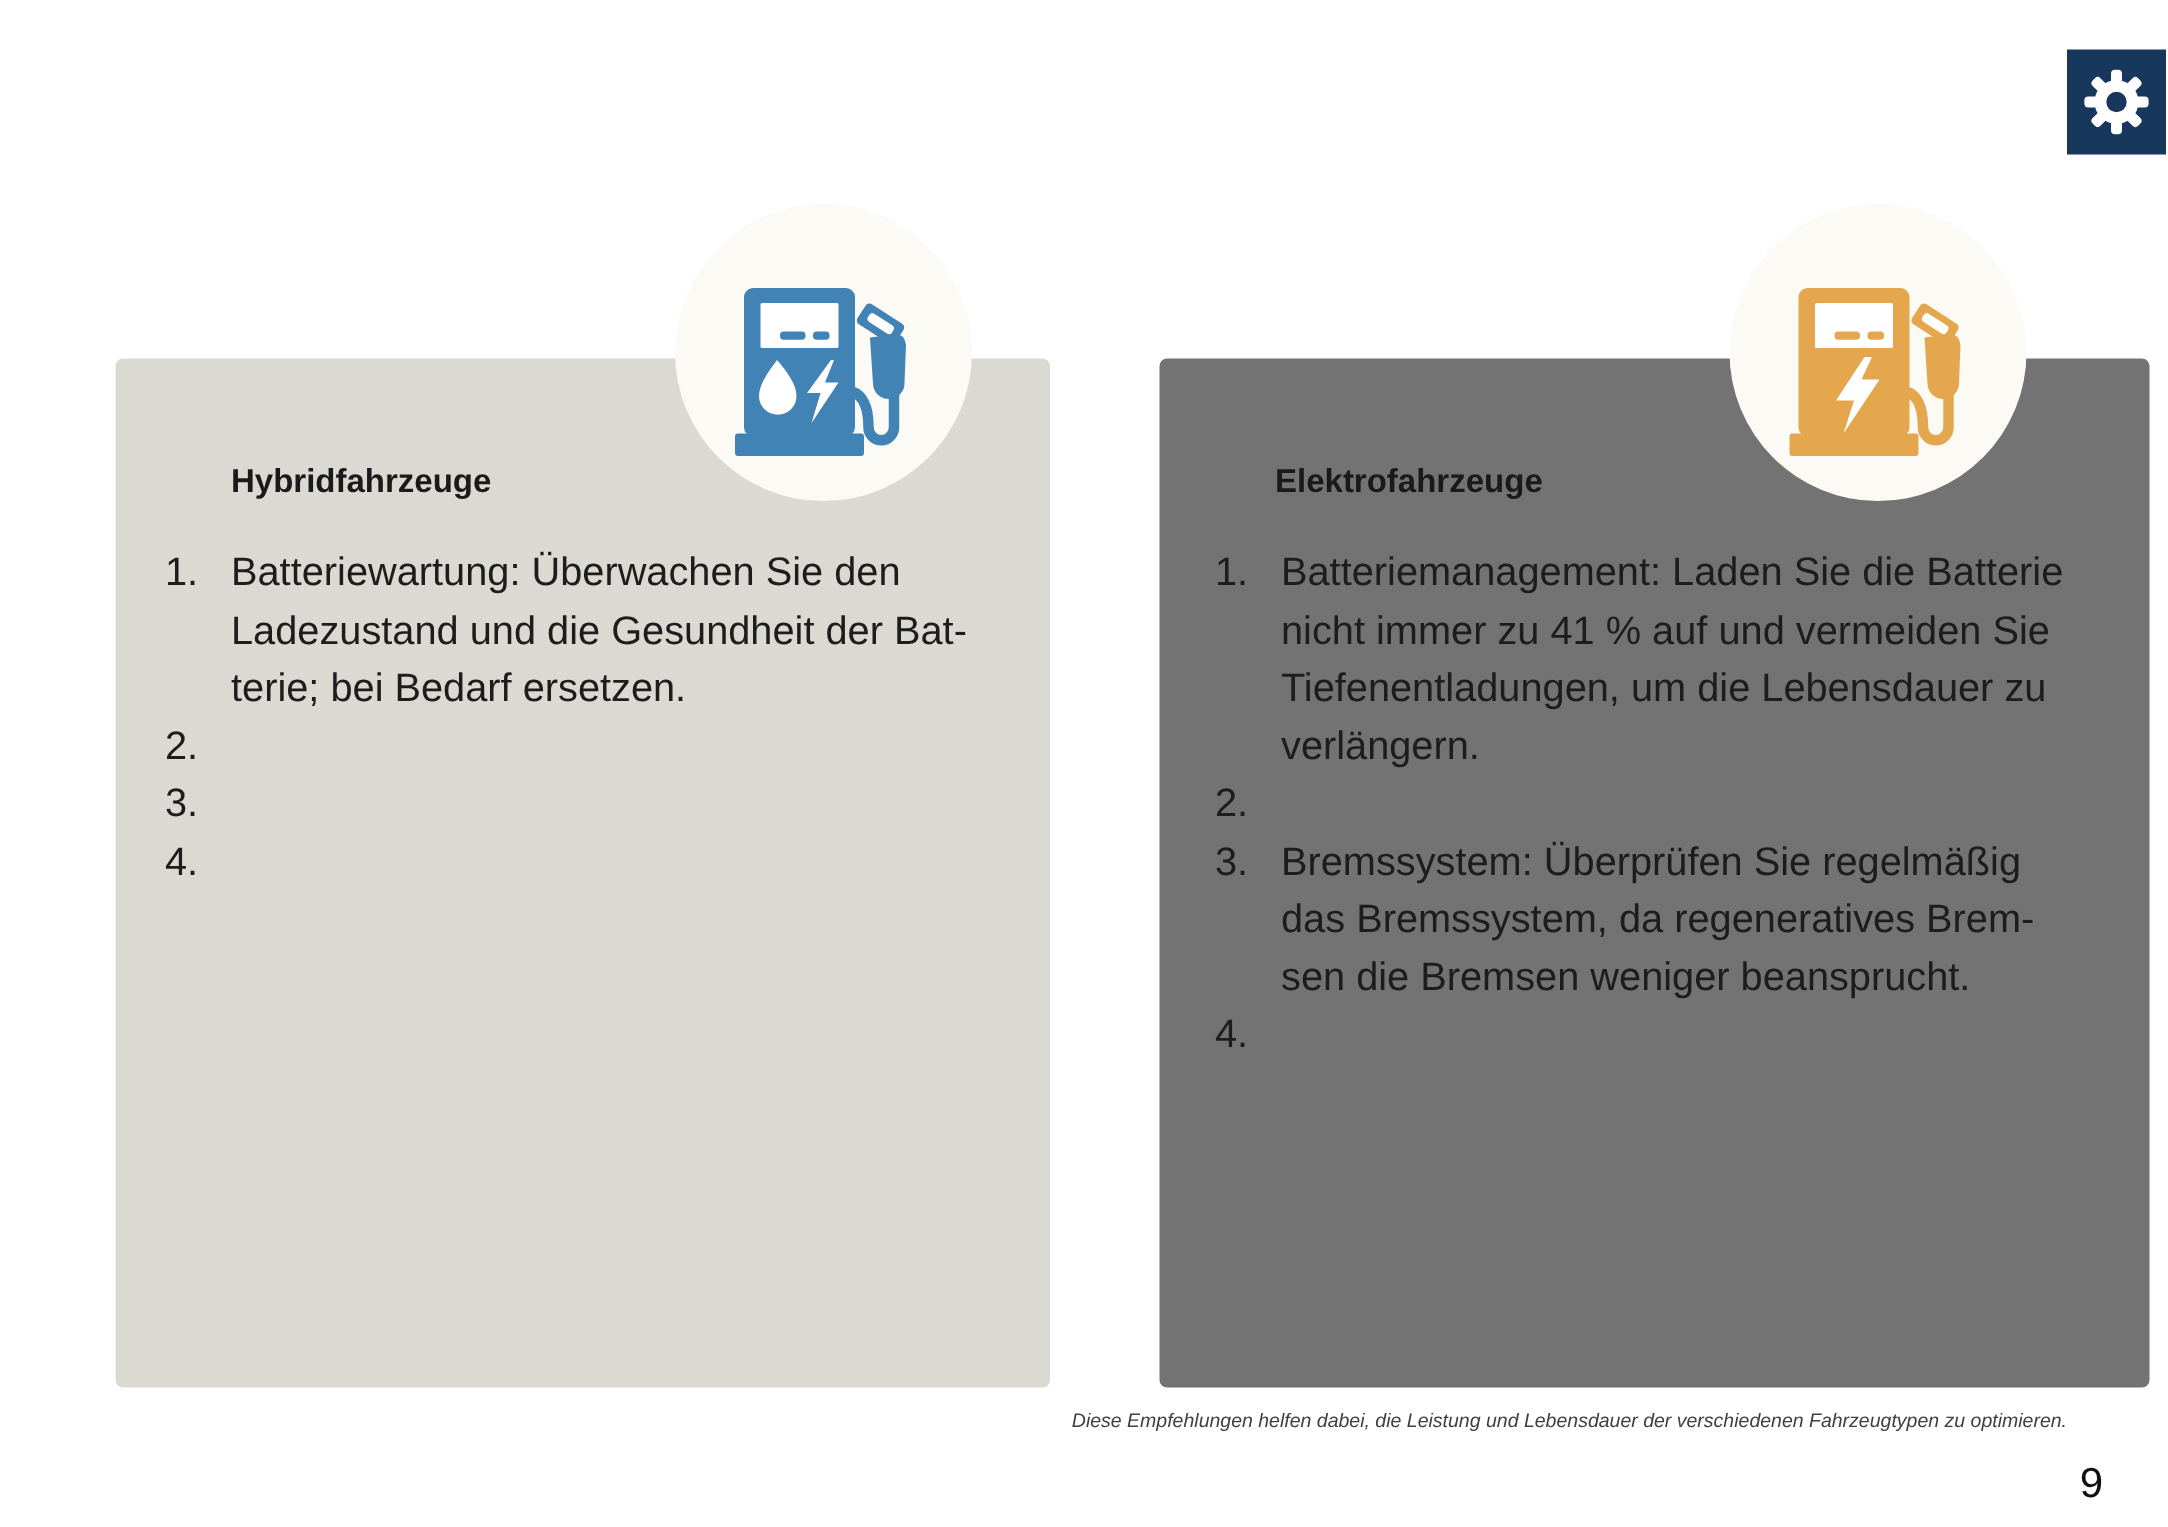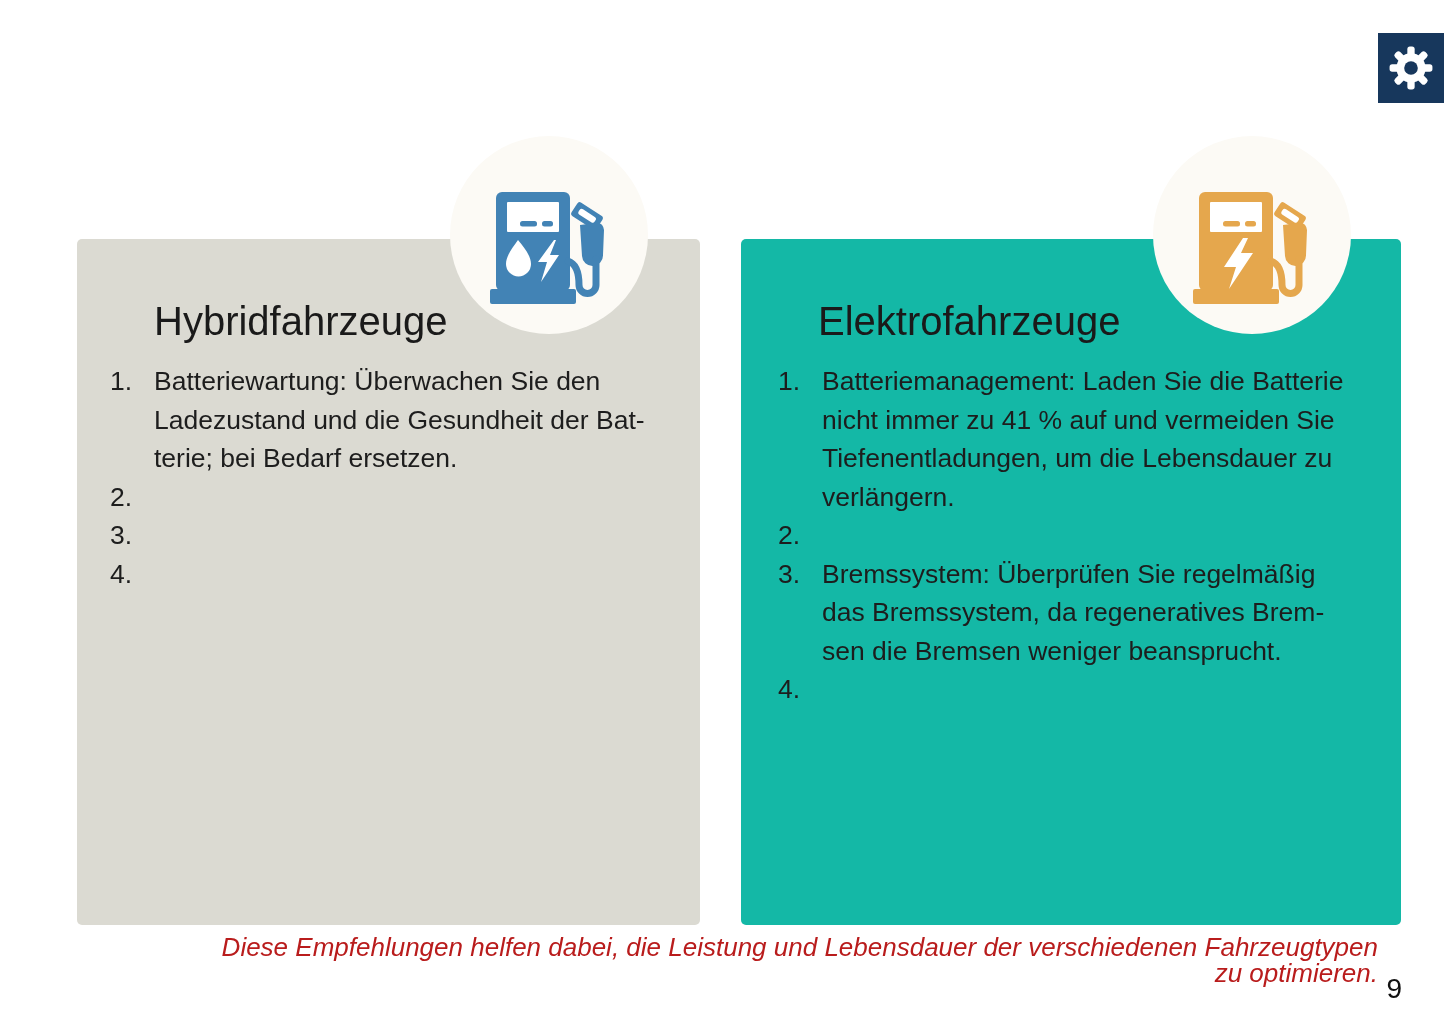--- a/index.html
+++ b/index.html
@@ -45,23 +45,23 @@
     border-radius: 5px;
     z-index: 1;
   }
   .card.pos-left  { left: 77px;  width: 623px; }
   .card.pos-right { left: 741px; width: 660px; }
 
   .card-title {
     padding-top: 63px;
     margin-left: 77px;
     margin-right: 38px;
-    font-size: 40px;
+    font-size: 22px;
     line-height: 38px;
-    font-weight: normal;
+    font-weight: bold;
     color: #1a1a1a;
   }
 
   .card-list { margin-top: 22px; }
   .list-item {
     display: flex;
     font-size: 26.5px;
     line-height: 38.5px;
     color: #1d1d1d;
   }
@@ -69,23 +69,23 @@
   .card.pos-right .list-item { padding-left: 37px; padding-right: 46px; }
   .item-num  { flex: 0 0 44px; }
   .item-text { flex: 1; }
 
   
   .caption {
     position: absolute;
     top: 934px; left: 200px; width: 1178px;
     text-align: right;
     font-style: italic;
-    font-size: 26px;
+    font-size: 13px;
     line-height: 26px;
-    color: #b91c1c;
+    color: #404040;
   }
   .page-number {
     position: absolute;
     top: 972px; left: 1302px; width: 100px;
     text-align: right;
     font-size: 28px;
     line-height: 34px;
     color: #111111;
   }
 </style>
@@ -123,21 +123,21 @@
       </div>
       <div class="list-item">
         <span class="item-num">3.</span>
       </div>
       <div class="list-item">
         <span class="item-num">4.</span>
       </div>
     </div>
   </div>
 
-  <div class="card pos-right" style="background-color: #14b8a6;">
+  <div class="card pos-right" style="background-color: #737373; margin-left: 32px;">
     <div class="card-title">Elektrofahrzeuge</div>
     <div class="card-list">
       <div class="list-item">
         <span class="item-num">1.</span>
         <span class="item-text">Batteriemanagement: Laden Sie die Batterie nicht immer zu 41 % auf und vermeiden Sie Tiefenentladungen, um die Lebensdauer zu verlängern.</span>
       </div>
       <div class="list-item">
         <span class="item-num">2.</span>
       </div>
       <div class="list-item">

